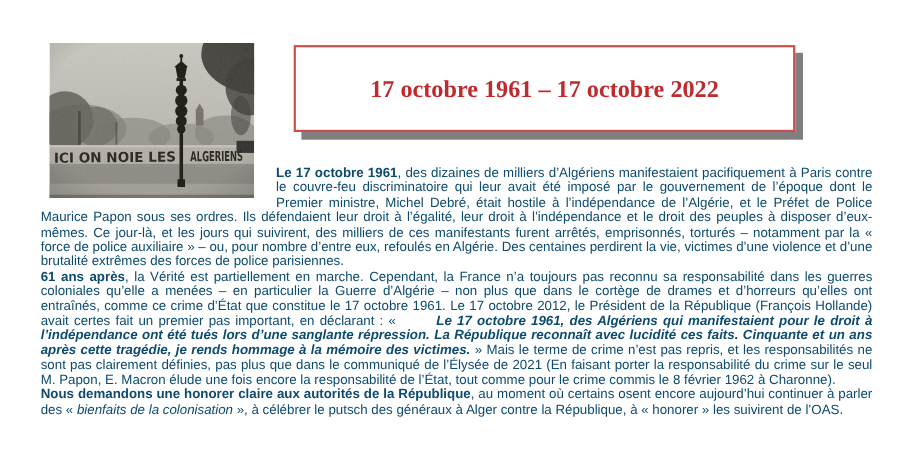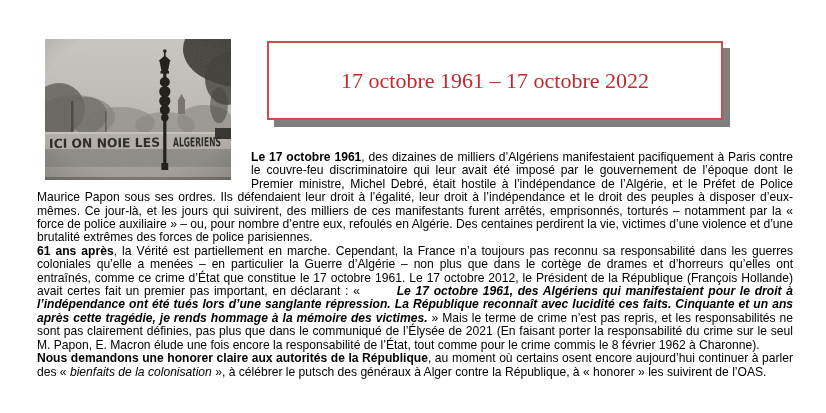--- a/index.html
+++ b/index.html
@@ -19,33 +19,33 @@
   .title-box{
     position:absolute;left:267px;top:41px;width:452px;height:75px;
     background:#ffffff;
     border:2px solid #cb4f48;
     box-shadow:7px 7px 0 0 #7f7f7f;
     display:flex;flex-direction:column;align-items:center;justify-content:center;
     z-index:2;
   }
   .title-line{
     font-family:"Liberation Serif",serif;
-    font-weight:normal;
+    font-weight:bold;
     font-size:22px;
     line-height:31px;
     color:#be2a2d;
     white-space:nowrap;
   }
   .title-line sup{font-size:13px;line-height:0;}
   .title-line .ital{font-style:italic;}
   
   .article{
     position:absolute;left:37px;top:151px;width:756px;
     font-size:12.1px;line-height:13.4px;
-    color:#000000;
+    color:#0c4a6e;
     text-align:justify;
   }
   .article p{margin:0;padding:0;text-align:justify;}
   .photo-spacer{float:left;width:214px;height:29px;}
   .b{font-weight:bold;}
   .i{font-style:italic;}
   .bi{font-weight:bold;font-style:italic;margin-left:32px;}
 </style>
 </head>
 <body>

